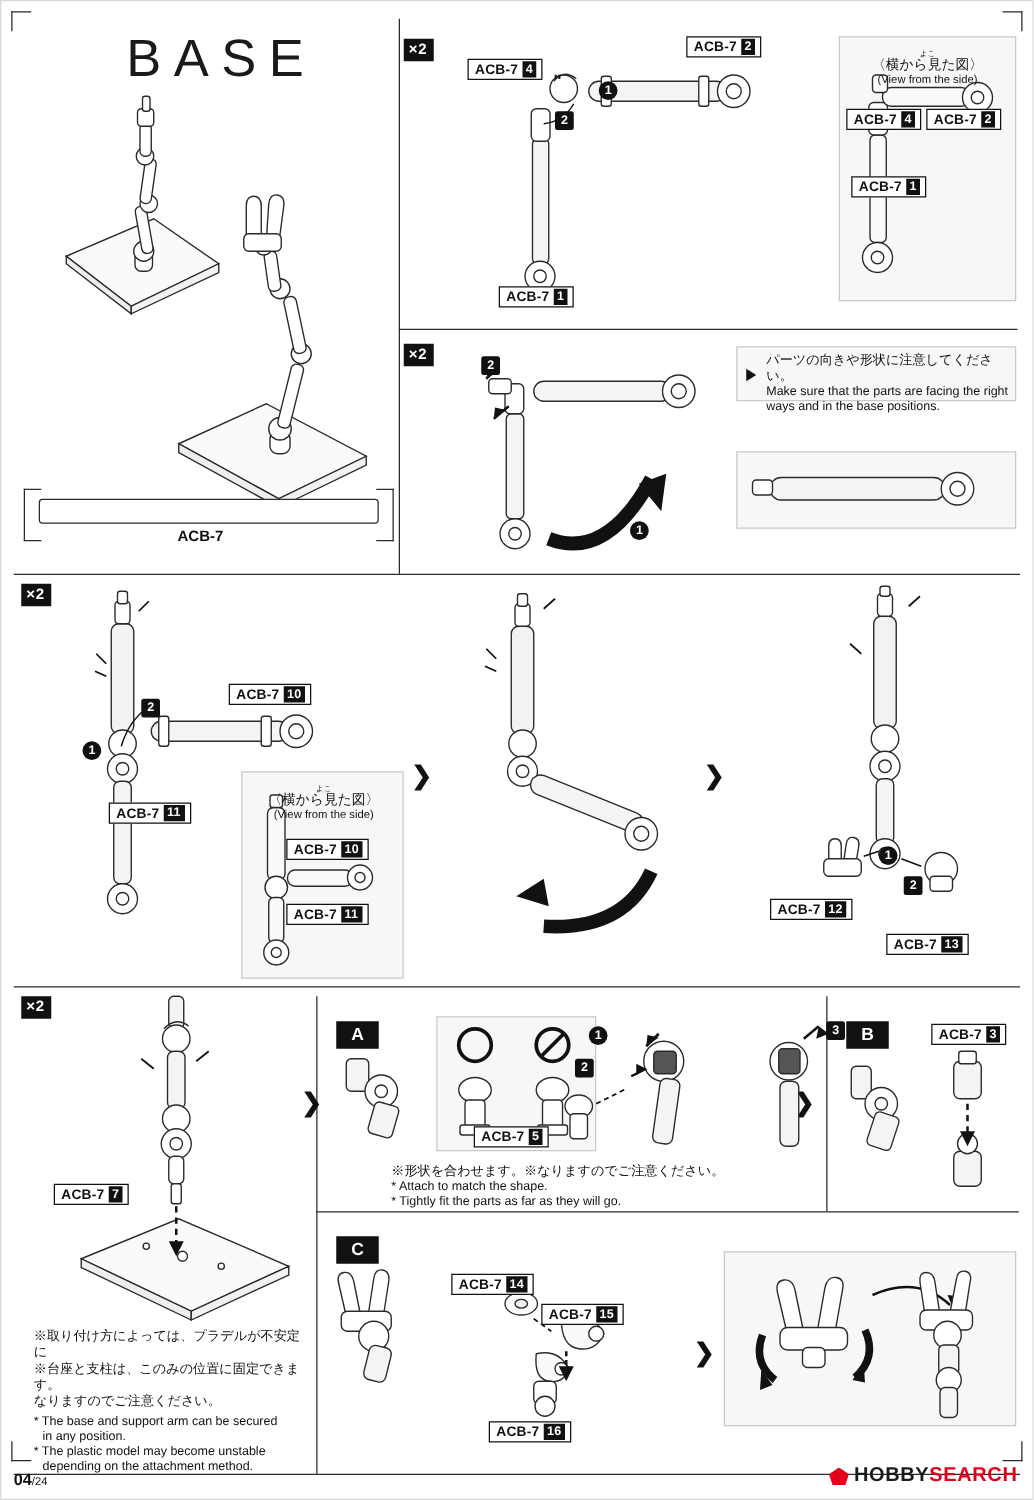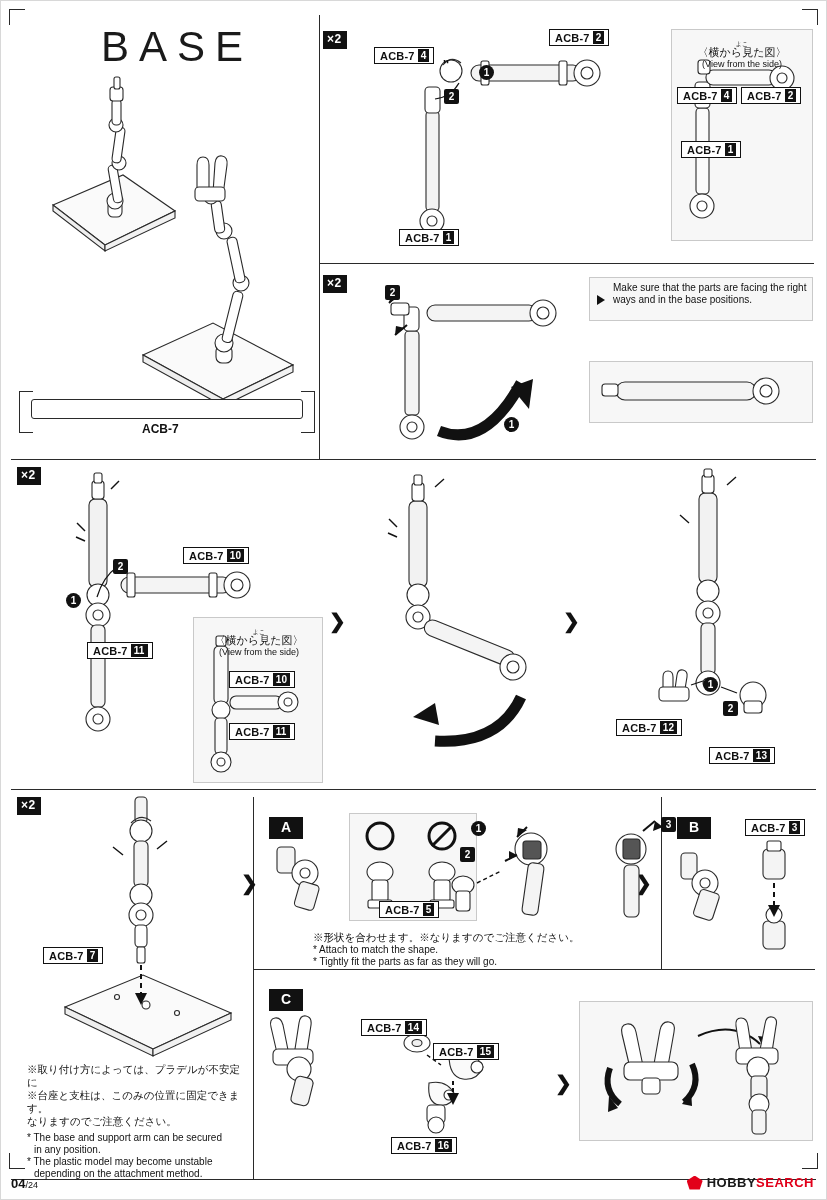--- a/index.html
+++ b/index.html
@@ -68,21 +68,21 @@
   }
   .page-num small { font-size:9px; font-weight:normal; }
   .hs-logo {
     position:absolute; right:12px; bottom:9px;
     display:flex; align-items:center; gap:4px;
   }
   .hs-logo .mark {
     width:16px; height:14px; background:#e2001a;
     clip-path: polygon(50% 0,100% 38%,82% 100%,18% 100%,0 38%);
   }
-  .hs-logo .txt { font-size:13px; font-weight:bold; letter-spacing:0.5px; color:#1b1b1b; }
+  .hs-logo .txt { font-size:16px; font-weight:bold; letter-spacing:0.5px; color:#1b1b1b; }
   .hs-logo .txt .sub { color:#e2001a; }
   
   .crop { position:absolute; border-color:#2a2a2a; border-style:solid; border-width:0; }
   
   .sv-cap { position:absolute; font-size:10px; line-height:11px; text-align:center; }
   .sv-cap .jp { font-size:11px; }
   .sv-cap .en { font-size:9px; }
   
   .numcirc {
     position:absolute; width:15px; height:15px; border-radius:50%;
@@ -262,20 +262,21 @@
       <path d="M78 162 q46 18 82 -48" stroke="#111" stroke-width="11" fill="none" stroke-linecap="butt"></path>
       <path d="M150 118 l22 -8 l-4 30 z" fill="#111"></path>
     </svg>
   </div>
   <div class="numcirc" style="left:503px;top:416px;">1</div>
   <div class="numcirc sq" style="left:384px;top:284px;">2</div>
 
   <div class="panel frame-light" style="left:588px;top:276px;width:224px;height:44px;"></div>
   <div class="arrow-tri" style="left:596px;top:294px;"></div>
   <div style="position:absolute;left:612px;top:281px;width:198px;">
+    <div class="note-jp">パーツの向きや形状に注意してください。</div>
     <div class="note-en">Make sure that the parts are facing the right</div>
     <div class="note-en">ways and in the base positions.</div>
   </div>
 
   <div class="panel frame-light" style="left:588px;top:360px;width:224px;height:62px;">
     <svg width="222" height="60" viewBox="0 0 222 60">
       <g stroke="#2a2a2a" stroke-width="1.1" fill="#fff">
         <rect x="26" y="20" width="140" height="18" rx="9" fill="#f4f4f4"></rect>
         <circle cx="176" cy="29" r="13"></circle>
         <circle cx="176" cy="29" r="6" fill="#fff"></circle>

